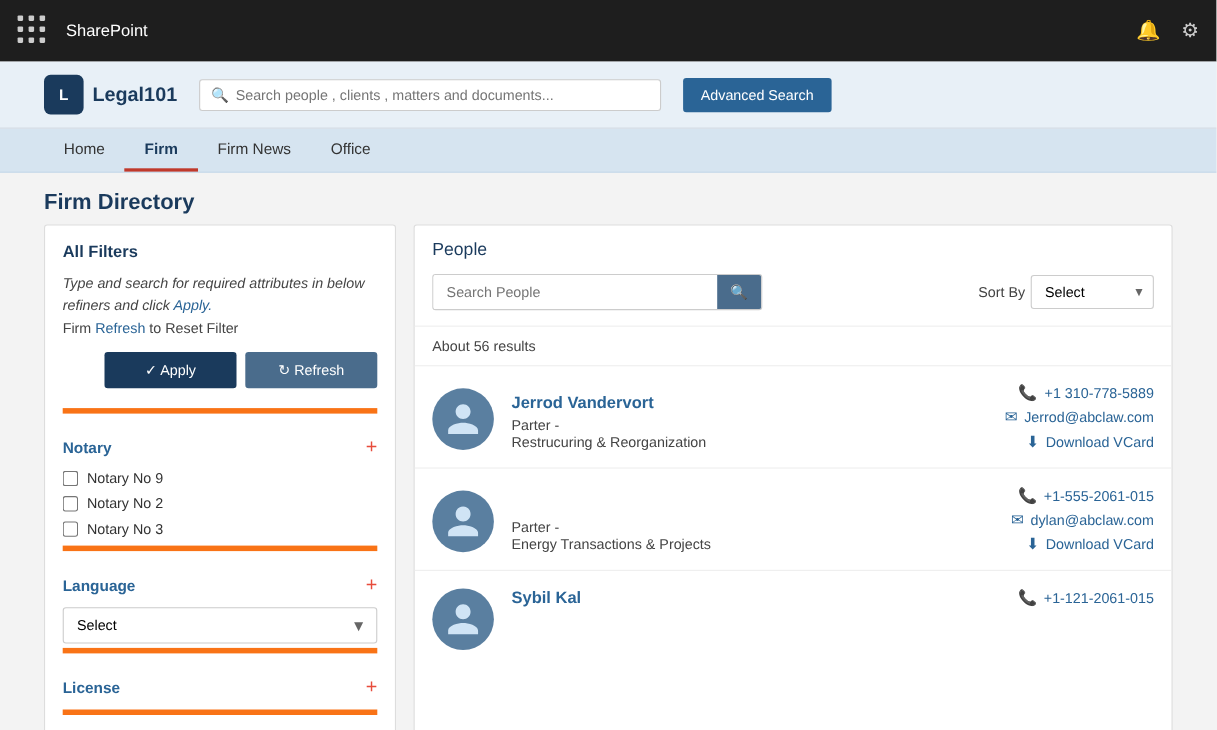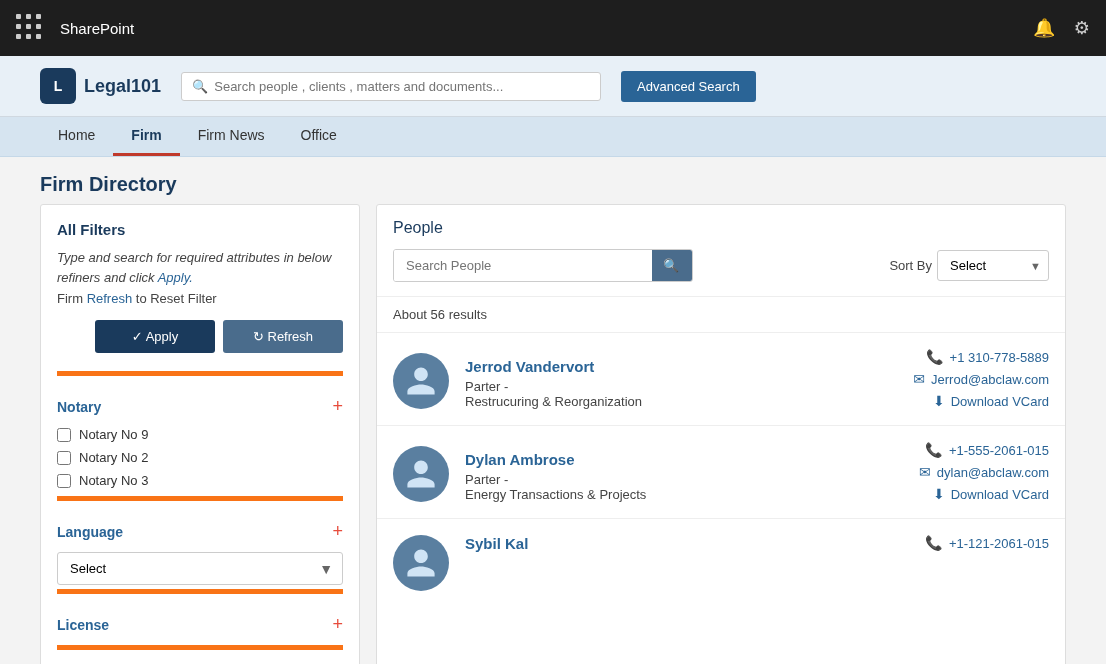--- a/index.html
+++ b/index.html
@@ -565,21 +565,20 @@
       </div>
     </div>
 
     <div class="person-card">
       <div class="avatar">
         <svg viewBox="0 0 24 24" xmlns="http://www.w3.org/2000/svg">
           <path d="M12 12c2.7 0 4.8-2.1 4.8-4.8S14.7 2.4 12 2.4 7.2 4.5 7.2 7.2 9.3 12 12 12zm0 2.4c-3.2 0-9.6 1.6-9.6 4.8v2.4h19.2v-2.4c0-3.2-6.4-4.8-9.6-4.8z"></path>
         </svg>
       </div>
       <div class="person-info">
-        <div class="person-name">Dylan Ambrose</div>
         <div class="person-role">Parter -</div>
         <div class="person-dept">Energy Transactions &amp; Projects</div>
       </div>
       <div class="person-contact">
         <div class="contact-item">
           <span class="contact-icon">📞</span>
           <a href="#">+1-555-2061-015</a>
         </div>
         <div class="contact-item">
           <span class="contact-icon">✉</span>

